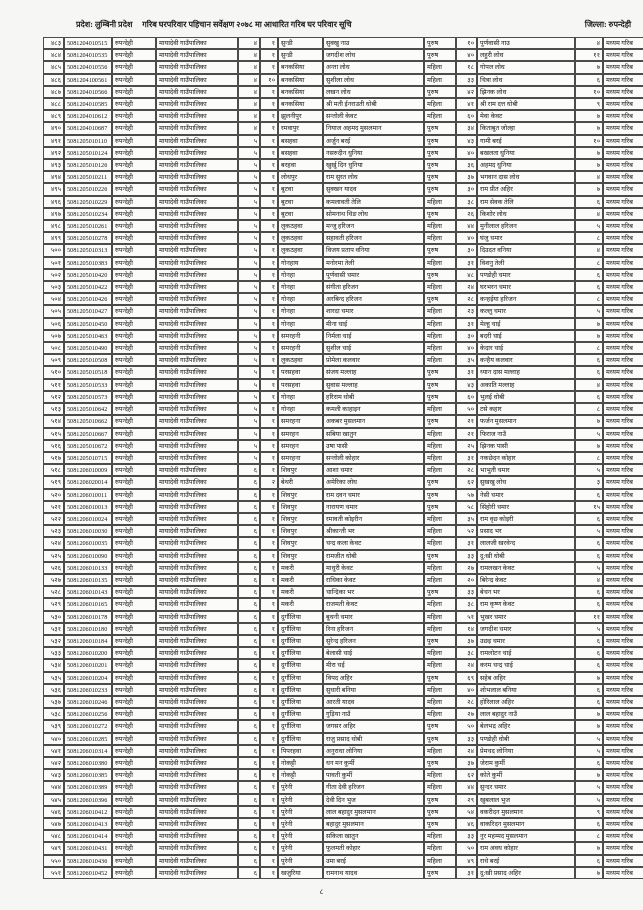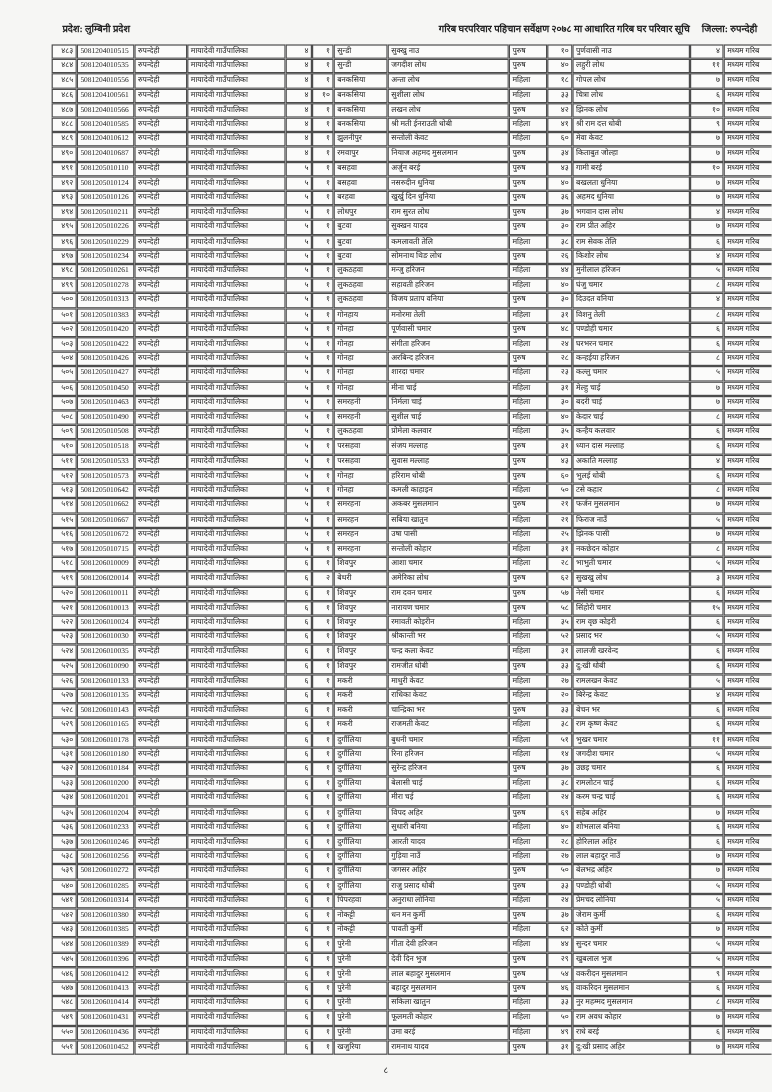--- a/index.html
+++ b/index.html
@@ -6,23 +6,23 @@
   body{
     width:643px;height:910px;
     background:#f6f6f4;
     font-family:"Liberation Serif", serif;
     color:#111;
     overflow:hidden;
   }
   .page-header{
     display:flex;justify-content:space-between;align-items:flex-start;
     padding:18px 12px 0 52px;
-    font-size:8px;font-weight:bold;color:#222;
+    font-size:8px;font-weight:bold;color:#222;margin-left:24px;
   }
-  .page-header .title{flex:1;text-align:right;padding:0 10px;}
+  .page-header .title{flex:1;text-align:left;padding:0 10px;}
   .tbl-wrap{margin:8px 0 0 43px;width:579px;}
   table{
     border-collapse:separate;border-spacing:0;
     table-layout:fixed;width:579px;
   }
   td{
     border:1px solid #4c4c4c;
     height:10.2px;line-height:10.2px;
     font-size:6.4px;
     padding:0 2px;

